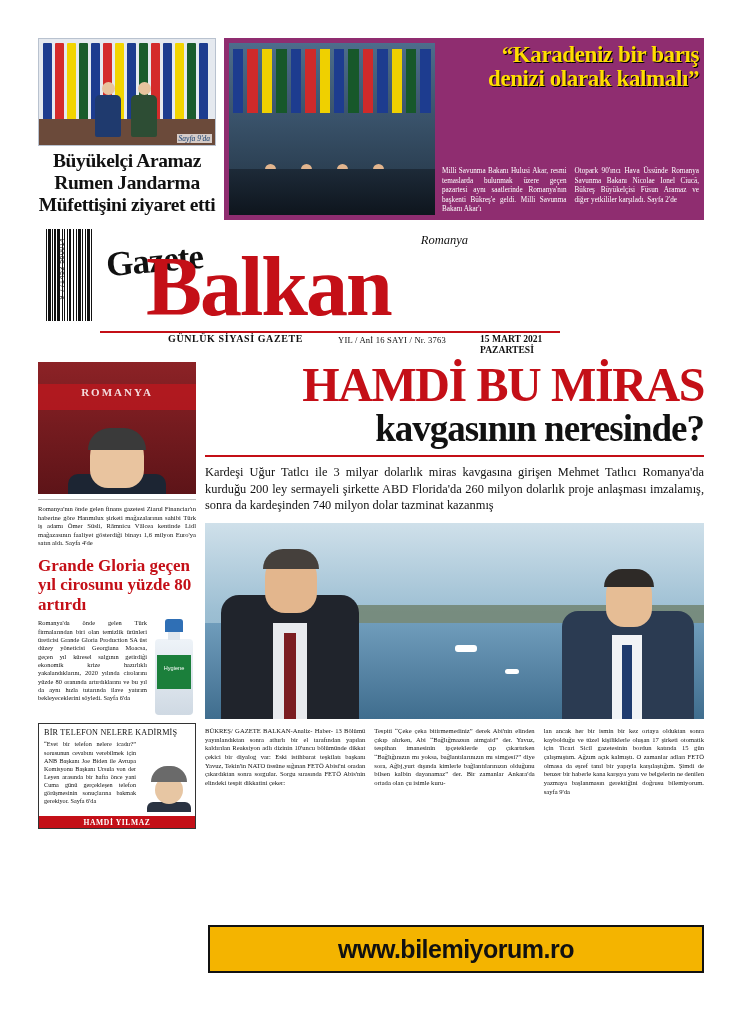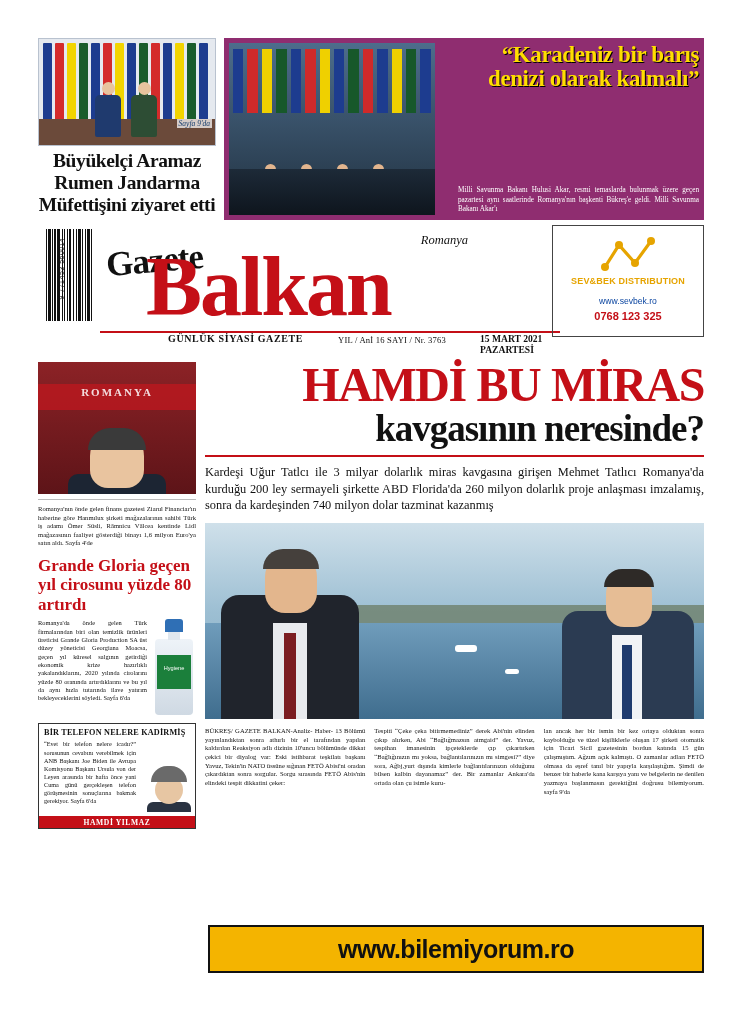--- a/index.html
+++ b/index.html
@@ -19,25 +19,25 @@
   .tl-box { width:178px; height:182px; position:relative; }
   .tl-photo { position:relative; width:178px; height:108px; overflow:hidden;
     background:linear-gradient(#cfd8e6,#9fb0c6); border:1px solid #b9c2cf; box-sizing:border-box; }
   .tl-photo .floor { position:absolute; left:0; right:0; bottom:0; height:26px; background:#6b4a3a; }
   .tl-photo .wallpanel { position:absolute; left:0; top:0; right:0; height:82px; background:#e5e9ef; }
   .flagrow { position:absolute; top:4px; left:4px; right:4px; height:78px; display:flex; gap:3px; }
   .flagrow i { display:block; width:9px; height:78px; border-radius:1px 1px 0 0; }
   .ppl { position:absolute; bottom:8px; }
   .ppl .head { width:13px; height:13px; border-radius:50%; background:#e8c39e; margin:0 auto; }
   .ppl .body { width:26px; height:42px; border-radius:5px 5px 2px 2px; }
-  .tl-cap { position:absolute; right:3px; bottom:17px; font-size:7.5px; font-style:italic; color:#123a6b; background:rgba(255,255,255,.72); padding:0 2px; }
+  .tl-cap { position:absolute; right:3px; bottom:2px; font-size:7.5px; font-style:italic; color:#123a6b; background:rgba(255,255,255,.72); padding:0 2px; }
   .tl-head { margin-top:4px; font-weight:bold; font-size:19.5px; line-height:1.14; letter-spacing:-.4px; text-align:center; }
 
   .tr-box { flex:1; background:#8f2d70; position:relative; overflow:hidden; }
-  .tr-inner { position:absolute; inset:5px; display:flex;gap:16px; }
+  .tr-inner { position:absolute; inset:5px; display:flex; }
   .tr-photo { width:206px; position:relative; overflow:hidden; background:#2e3f55; }
   .tr-photo .sky { position:absolute; inset:0; background:linear-gradient(#4d6d8c,#20303f); }
   .tr-photo .stagefl { position:absolute; left:0; right:0; bottom:0; height:38px; background:#4a3228; }
   .tr-photo .fg { position:absolute; left:0; right:0; bottom:0; height:46px; background:linear-gradient(#1d2a38,#0e151d); }
   .tr-flags { position:absolute; top:6px; left:4px; right:4px; height:64px; display:flex; gap:4px; }
   .tr-flags i { width:12px; height:64px; }
   .tr-fig { position:absolute; bottom:6px; }
   .tr-fig .h { width:11px; height:11px; border-radius:50%; background:#e2b58e; margin:0 auto; }
   .tr-fig .b { width:22px; height:34px; border-radius:4px; }
 
@@ -93,21 +93,21 @@
   .lmix { display:flex; gap:5px; }
   .lmix .t { flex:1; font-size:6.4px; line-height:1.3; text-align:justify; }
   .bottle { width:44px; height:96px; position:relative; flex:0 0 44px; }
   .bottle .cap { position:absolute; left:13px; top:0; width:18px; height:13px; background:#2f6fb5; border-radius:3px 3px 0 0; }
   .bottle .neck { position:absolute; left:16px; top:13px; width:12px; height:8px; background:#dfe7ef; }
   .bottle .bd { position:absolute; left:3px; top:20px; width:38px; height:76px; background:linear-gradient(#eef3f8,#cfd9e3); border-radius:4px; }
   .bottle .lbl { position:absolute; left:5px; top:36px; width:34px; height:34px; background:#1b7f3b; }
   .bottle .lbl span { display:block; color:#fff; font-size:5.6px; text-align:center; margin-top:10px; font-family:"Liberation Sans", sans-serif; }
 
   .telbox { border:1px solid #333; box-sizing:border-box; padding:4px 5px 0; margin-top:8px; height:106px; position:relative; }
-  .telbox .tt { font-size:8.2px; font-weight:bold; letter-spacing:.2px; margin-bottom:3px; }
+  .telbox .tt { font-size:8.2px; font-weight:normal; letter-spacing:.2px; margin-bottom:3px; }
   .telbox .tb { font-size:6.2px; line-height:1.3; text-align:justify; width:92px; }
   .telbox .face { position:absolute; right:4px; bottom:16px; width:44px; height:46px; }
   .telbox .face .hair { position:absolute; left:4px; top:0; width:36px; height:16px; background:#6a6a6a; border-radius:18px 18px 0 0; }
   .telbox .face .f { position:absolute; left:8px; top:10px; width:28px; height:28px; background:#e7c6a3; border-radius:14px; }
   .telbox .face .sh { position:absolute; left:0; bottom:0; width:44px; height:10px; background:#2a3342; border-radius:6px 6px 0 0; }
   .telbox .nm { position:absolute; left:0; right:0; bottom:0; background:#c40f17; color:#fff;
     font-size:7.6px; font-weight:bold; text-align:center; letter-spacing:.6px; padding:1.5px 0; }
 
   
   .mtitle { font-size:48px; font-weight:bold; color:#c40f17; text-align:right; line-height:.96; letter-spacing:-1.4px; }
@@ -218,20 +218,21 @@
           <div class="tr-fig" style="left:138px">
               <div class="h"></div>
               <div class="b" style="background:#4a4a4a"></div>
             </div>
           <div class="fg"></div>
         </div>
         <div class="tr-right">
           <div class="tr-title">“Karadeniz bir barış denizi olarak kalmalı”</div>
           <div class="tr-cols">
             <div class="tr-col">Milli Savunma Bakanı Hulusi Akar, resmi temaslarda bulunmak üzere geçen pazartesi aynı saatlerinde Romanya'nın başkenti Bükreş'e geldi. Milli Savunma Bakanı Akar'ı</div>
+            <div class="tr-col">Otopark 90'ıncı Hava Üssünde Romanya Savunma Bakanı Nicolae Ionel Ciucă, Bükreş Büyükelçisi Füsun Aramaz ve diğer yetkililer karşıladı. Sayfa 2'de</div>
           </div>
         </div>
       </div>
     </div>
   </div>
 
   <div class="masthead">
     <div class="barcode">
       <div class="bars">
         <i style="width:1px"></i>
@@ -257,36 +258,20 @@
     <div class="logo">
       <div class="gz">Gazete</div>
       <div class="romanya">Romanya</div>
       <div class="balkan">Balkan</div>
       <div class="rule"></div>
       <div class="sub">GÜNLÜK SİYASİ GAZETE</div>
       <div class="issue">YIL / Anİ 16 SAYI / Nr. 3763</div>
       <div class="date">15 MART 2021 PAZARTESİ</div>
     </div>
 
-    <div class="adbox">
-      <div class="glyph">
-        <svg width="66" height="42" viewBox="0 0 66 42">
-          <g fill="none" stroke="#e6a400" stroke-width="3.2">
-            <path d="M10 34 L24 12 L40 30 L56 8"></path>
-            <circle cx="10" cy="34" r="4" fill="#e6a400" stroke="none"></circle>
-            <circle cx="24" cy="12" r="4" fill="#e6a400" stroke="none"></circle>
-            <circle cx="40" cy="30" r="4" fill="#e6a400" stroke="none"></circle>
-            <circle cx="56" cy="8" r="4" fill="#e6a400" stroke="none"></circle>
-          </g>
-        </svg>
-      </div>
-      <div class="nm">SEV&amp;BEK DISTRIBUTION</div>
-      <div class="web">www.sevbek.ro</div>
-      <div class="tel">0768 123 325</div>
-    </div>
   </div>
 
   <div class="body-wrap">
 
     <div class="col-left">
       <div class="lphoto">
         <div class="bg"></div>
         <div class="ban"></div>
         <div class="bantxt">ROMANYA</div>
         <div class="man-body"></div>

